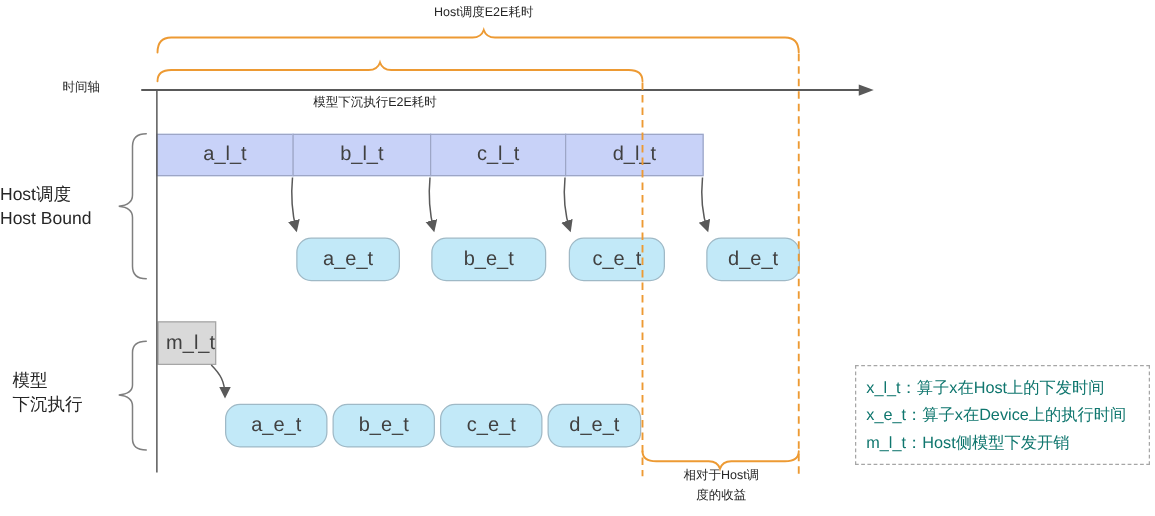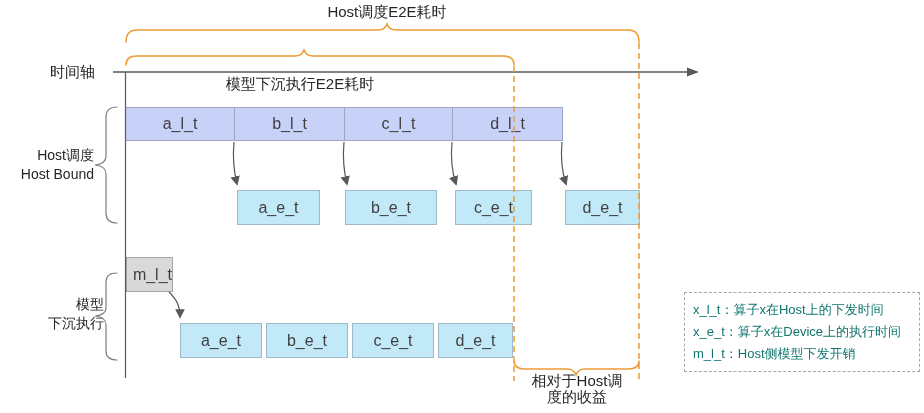--- a/index.html
+++ b/index.html
@@ -5,37 +5,37 @@
   html,body{margin:0;padding:0;background:#ffffff;}
   #canvas{
     position:relative;
     width:924px;height:413px;
     background:#ffffff;
     font-family:"Liberation Sans","DejaVu Sans",sans-serif;
     color:#262626;
     overflow:hidden;
   }
   .abs{position:absolute;}
-  .lbl{font-size:15px;color:#262626;white-space:nowrap;}
+  .lbl{font-size:10px;color:#262626;white-space:nowrap;}
   .centered{text-align:center;}
   
   .tbox{
     position:absolute;
     box-sizing:border-box;
     display:flex;align-items:center;justify-content:center;
     font-size:16px;color:#404040;
     border:1px solid #a6a6a6;
   }
   .launch{background:#c8d2f8;border-color:#9da6c6;}
-  .exec{background:#c2e9f8;border-color:#9fb9c6;}
+  .exec{background:#c2e9f8;border-color:#9fb9c6;border-radius:12px;}
   .mload{background:#d9d9d9;border-color:#a6a6a6;}
   .sidelabel{
     position:absolute;
     font-size:14px;color:#262626;
-    text-align:right;line-height:19px;white-space:nowrap;
+    text-align:left;line-height:19px;white-space:nowrap;
   }
   #legend{
     position:absolute;left:684px;top:292px;width:236px;height:80px;
     box-sizing:border-box;
     border:1px dashed #a6a6a6;
     padding:6px 8px;
     font-size:13px;line-height:22px;color:#0f766e;
     white-space:nowrap;
   }
   #svg-layer{position:absolute;left:0;top:0;pointer-events:none;}

